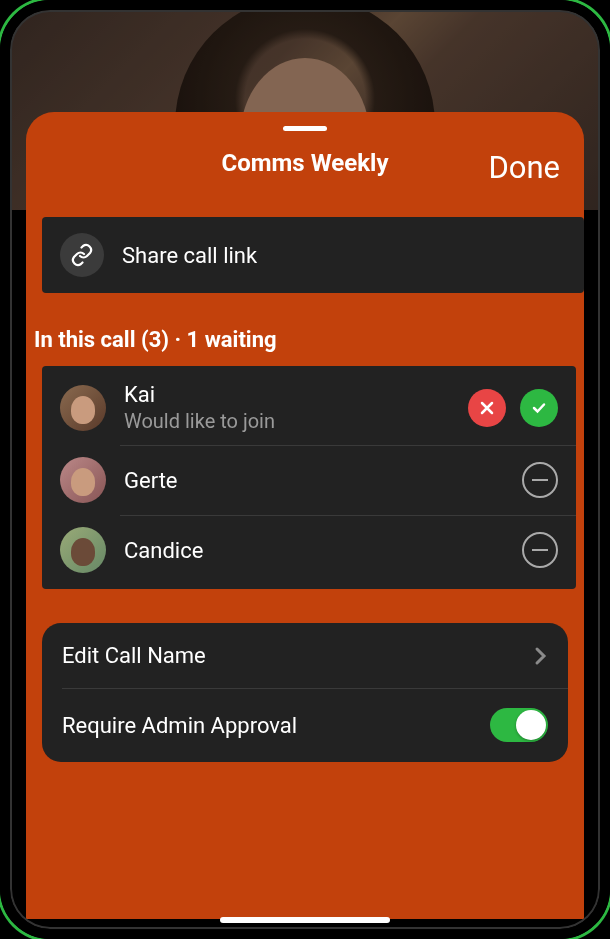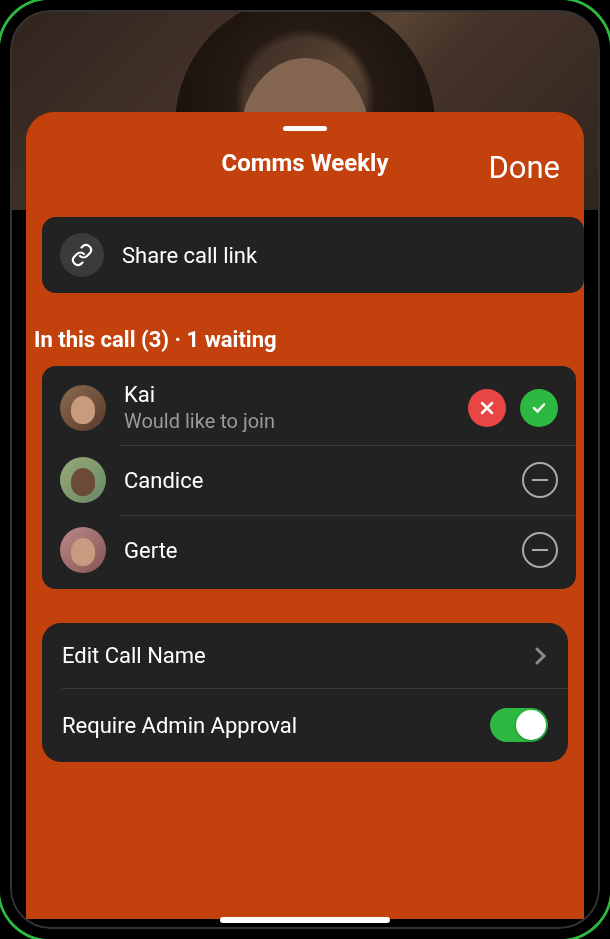--- a/index.html
+++ b/index.html
@@ -85,21 +85,21 @@
     }
     .done-btn {
       position: absolute;
       right: 24px; top: 0;
       color: #fff;
       font-size: 31px;
       font-weight: 400;
     }
     .card {
       background: #222;
-      border-radius: 14px;
+      border-radius: 4px;
       margin: 0 0 34px 16px;
     }
     .share-row {
       display: flex;
       align-items: center;
       padding: 16px 18px;
       gap: 18px;
     }
     .link-icon-wrap {
       width: 44px; height: 44px;
@@ -112,21 +112,21 @@
       font-size: 22px;
     }
     .section-label {
       color: #fff;
       font-size: 22px;
       font-weight: 700;
       margin: 0 22px 14px 8px;
     }
     .participants-card {
       background: #222;
-      border-radius: 14px;
+      border-radius: 4px;
       margin: 0 8px 34px 16px;
       padding: 4px 0;
     }
     .participant-row {
       display: flex;
       align-items: center;
       padding: 12px 18px;
       gap: 18px;
       position: relative;
     }
@@ -283,39 +283,39 @@
         </div>
         <div class="circle-btn approve">
           <svg width="18" height="18" viewBox="0 0 18 18">
               <path d="M4 9 L7.5 12.5 L14 5.5" stroke="#fff" stroke-width="2.5" stroke-linecap="round" fill="none"></path>
             </svg>
         </div>
       </div>
     </div>
 
     <div class="participant-row">
-      <div class="avatar avatar-bg-3">
-          <div class="avatar-face dark"></div>
+      <div class="avatar avatar-bg-2">
+          <div class="avatar-face"></div>
         </div>
       <div class="participant-info">
-        <div class="participant-name">Candice</div>
+        <div class="participant-name">Gerte</div>
       </div>
       <div class="actions">
         <div class="remove-btn">
             <div class="dash"></div>
           </div>
       </div>
     </div>
 
     <div class="participant-row">
-      <div class="avatar avatar-bg-2">
-          <div class="avatar-face"></div>
+      <div class="avatar avatar-bg-3">
+          <div class="avatar-face dark"></div>
         </div>
       <div class="participant-info">
-        <div class="participant-name">Gerte</div>
+        <div class="participant-name">Candice</div>
       </div>
       <div class="actions">
         <div class="remove-btn">
             <div class="dash"></div>
           </div>
       </div>
     </div>
 
 
   </div>

